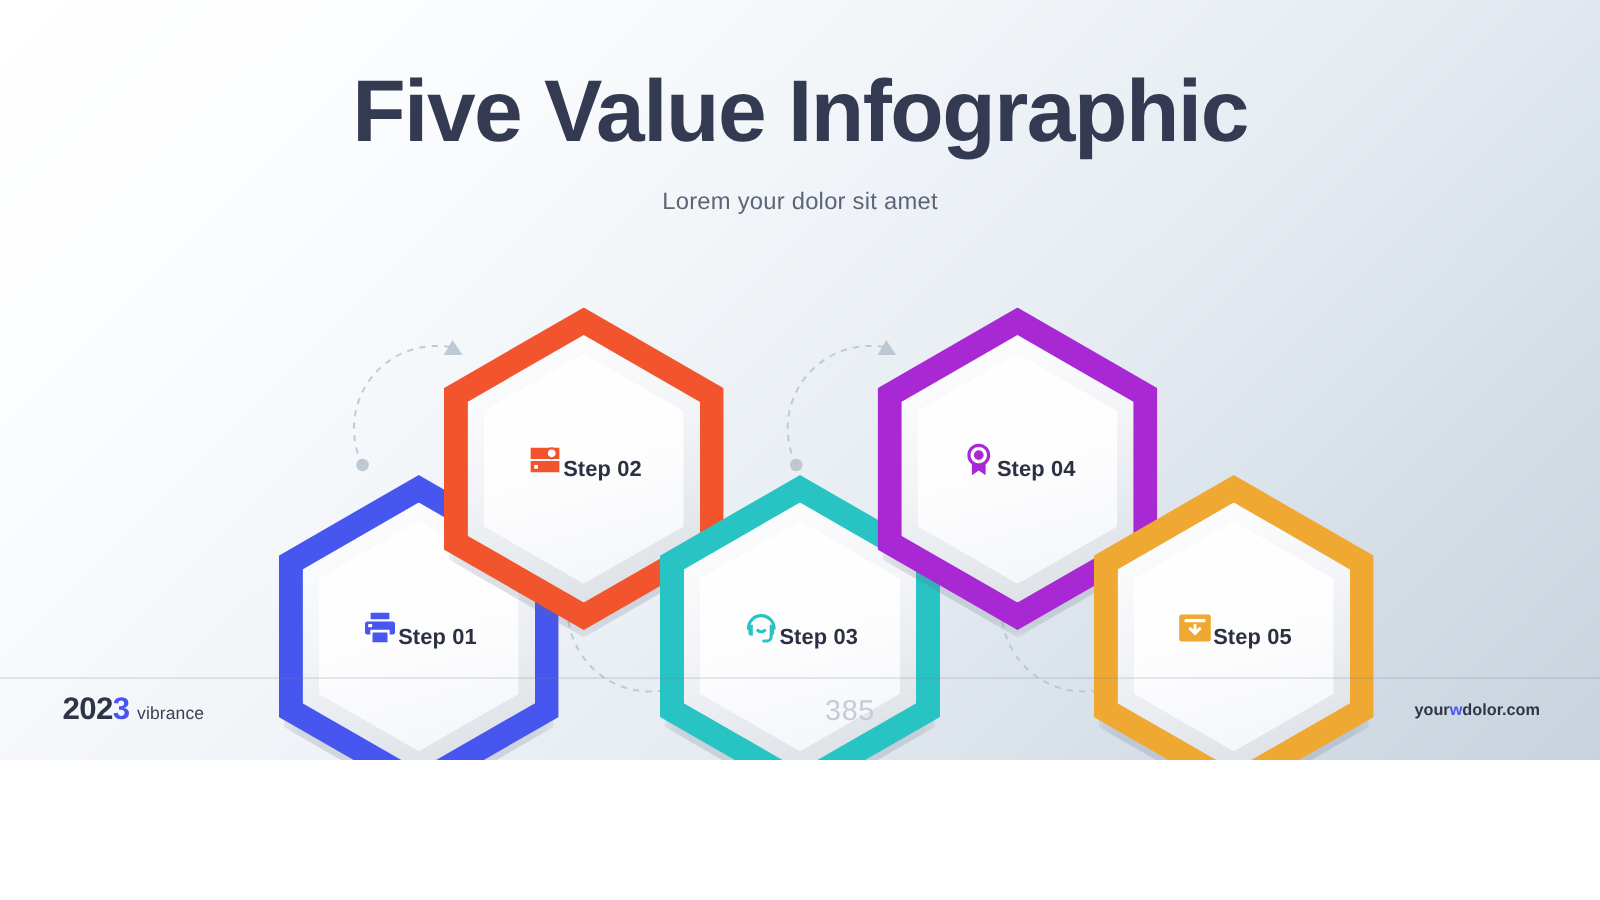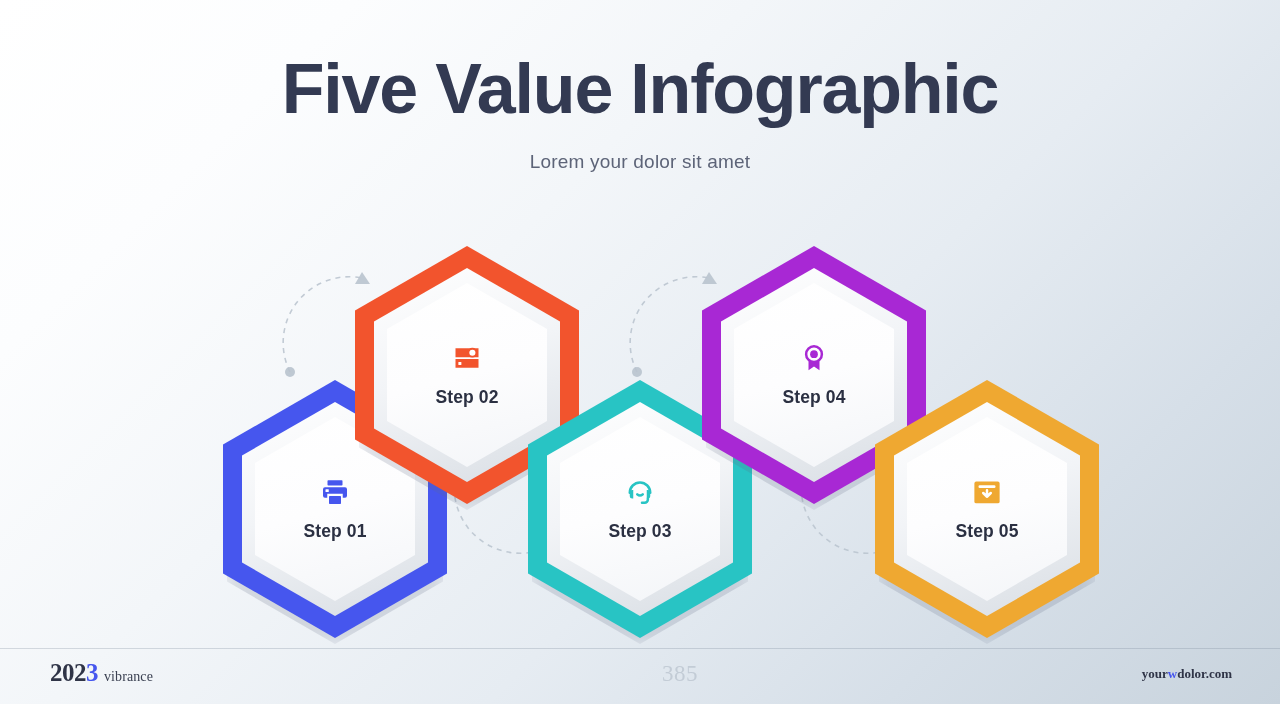--- a/index.html
+++ b/index.html
@@ -10,21 +10,21 @@
     width: 1280px;
     height: 720px;
     overflow: hidden;
     font-family: "Liberation Sans", sans-serif;
     background: #ffffff;
   }
 
   .slide {
     position: relative;
     width: 1280px;
-    height: 704px;
+    height: 608px;
     background:
       linear-gradient(135deg,
         #ffffff 0%,
         #fcfdfe 18%,
         #f3f6f9 38%,
         #e6ecf2 60%,
         #d6dfe8 80%,
         #c8d3dd 100%);
     overflow: hidden;
   }
@@ -90,21 +90,21 @@
   .hex-mid {
     width: 186px;
     height: 214px;
     background: linear-gradient(160deg, #ffffff 0%, #f2f4f7 45%, #d9dee4 100%);
   }
   .hex-inner {
     width: 160px;
     height: 184px;
     background: linear-gradient(165deg, #ffffff 0%, #fdfdfe 50%, #f3f5f8 100%);
     display: flex;
-    flex-direction: column;
+    flex-direction: row;
     align-items: center;
     justify-content: center;
   }
 
   .hex-shadow {
     position: absolute;
     left: 50%;
     top: 50%;
     width: 216px;
     height: 250px;
@@ -124,25 +124,24 @@
     font-size: 17.5px;
     font-weight: bold;
     color: #2b3042;
     letter-spacing: 0.1px;
   }
 
   
   .footer {
     position: absolute;
     left: 0;
-    bottom: 6px;
+    bottom: 16px;
     width: 1280px;
     height: 49px;
     border-top: 1px solid rgba(120,134,152,0.28);
-    font-family: Liberation Serif, serif;
   }
   .brand {
     position: absolute;
     left: 50px;
     top: 10px;
     display: flex;
     align-items: baseline;
   }
   .brand-year {
     font-size: 25px;

